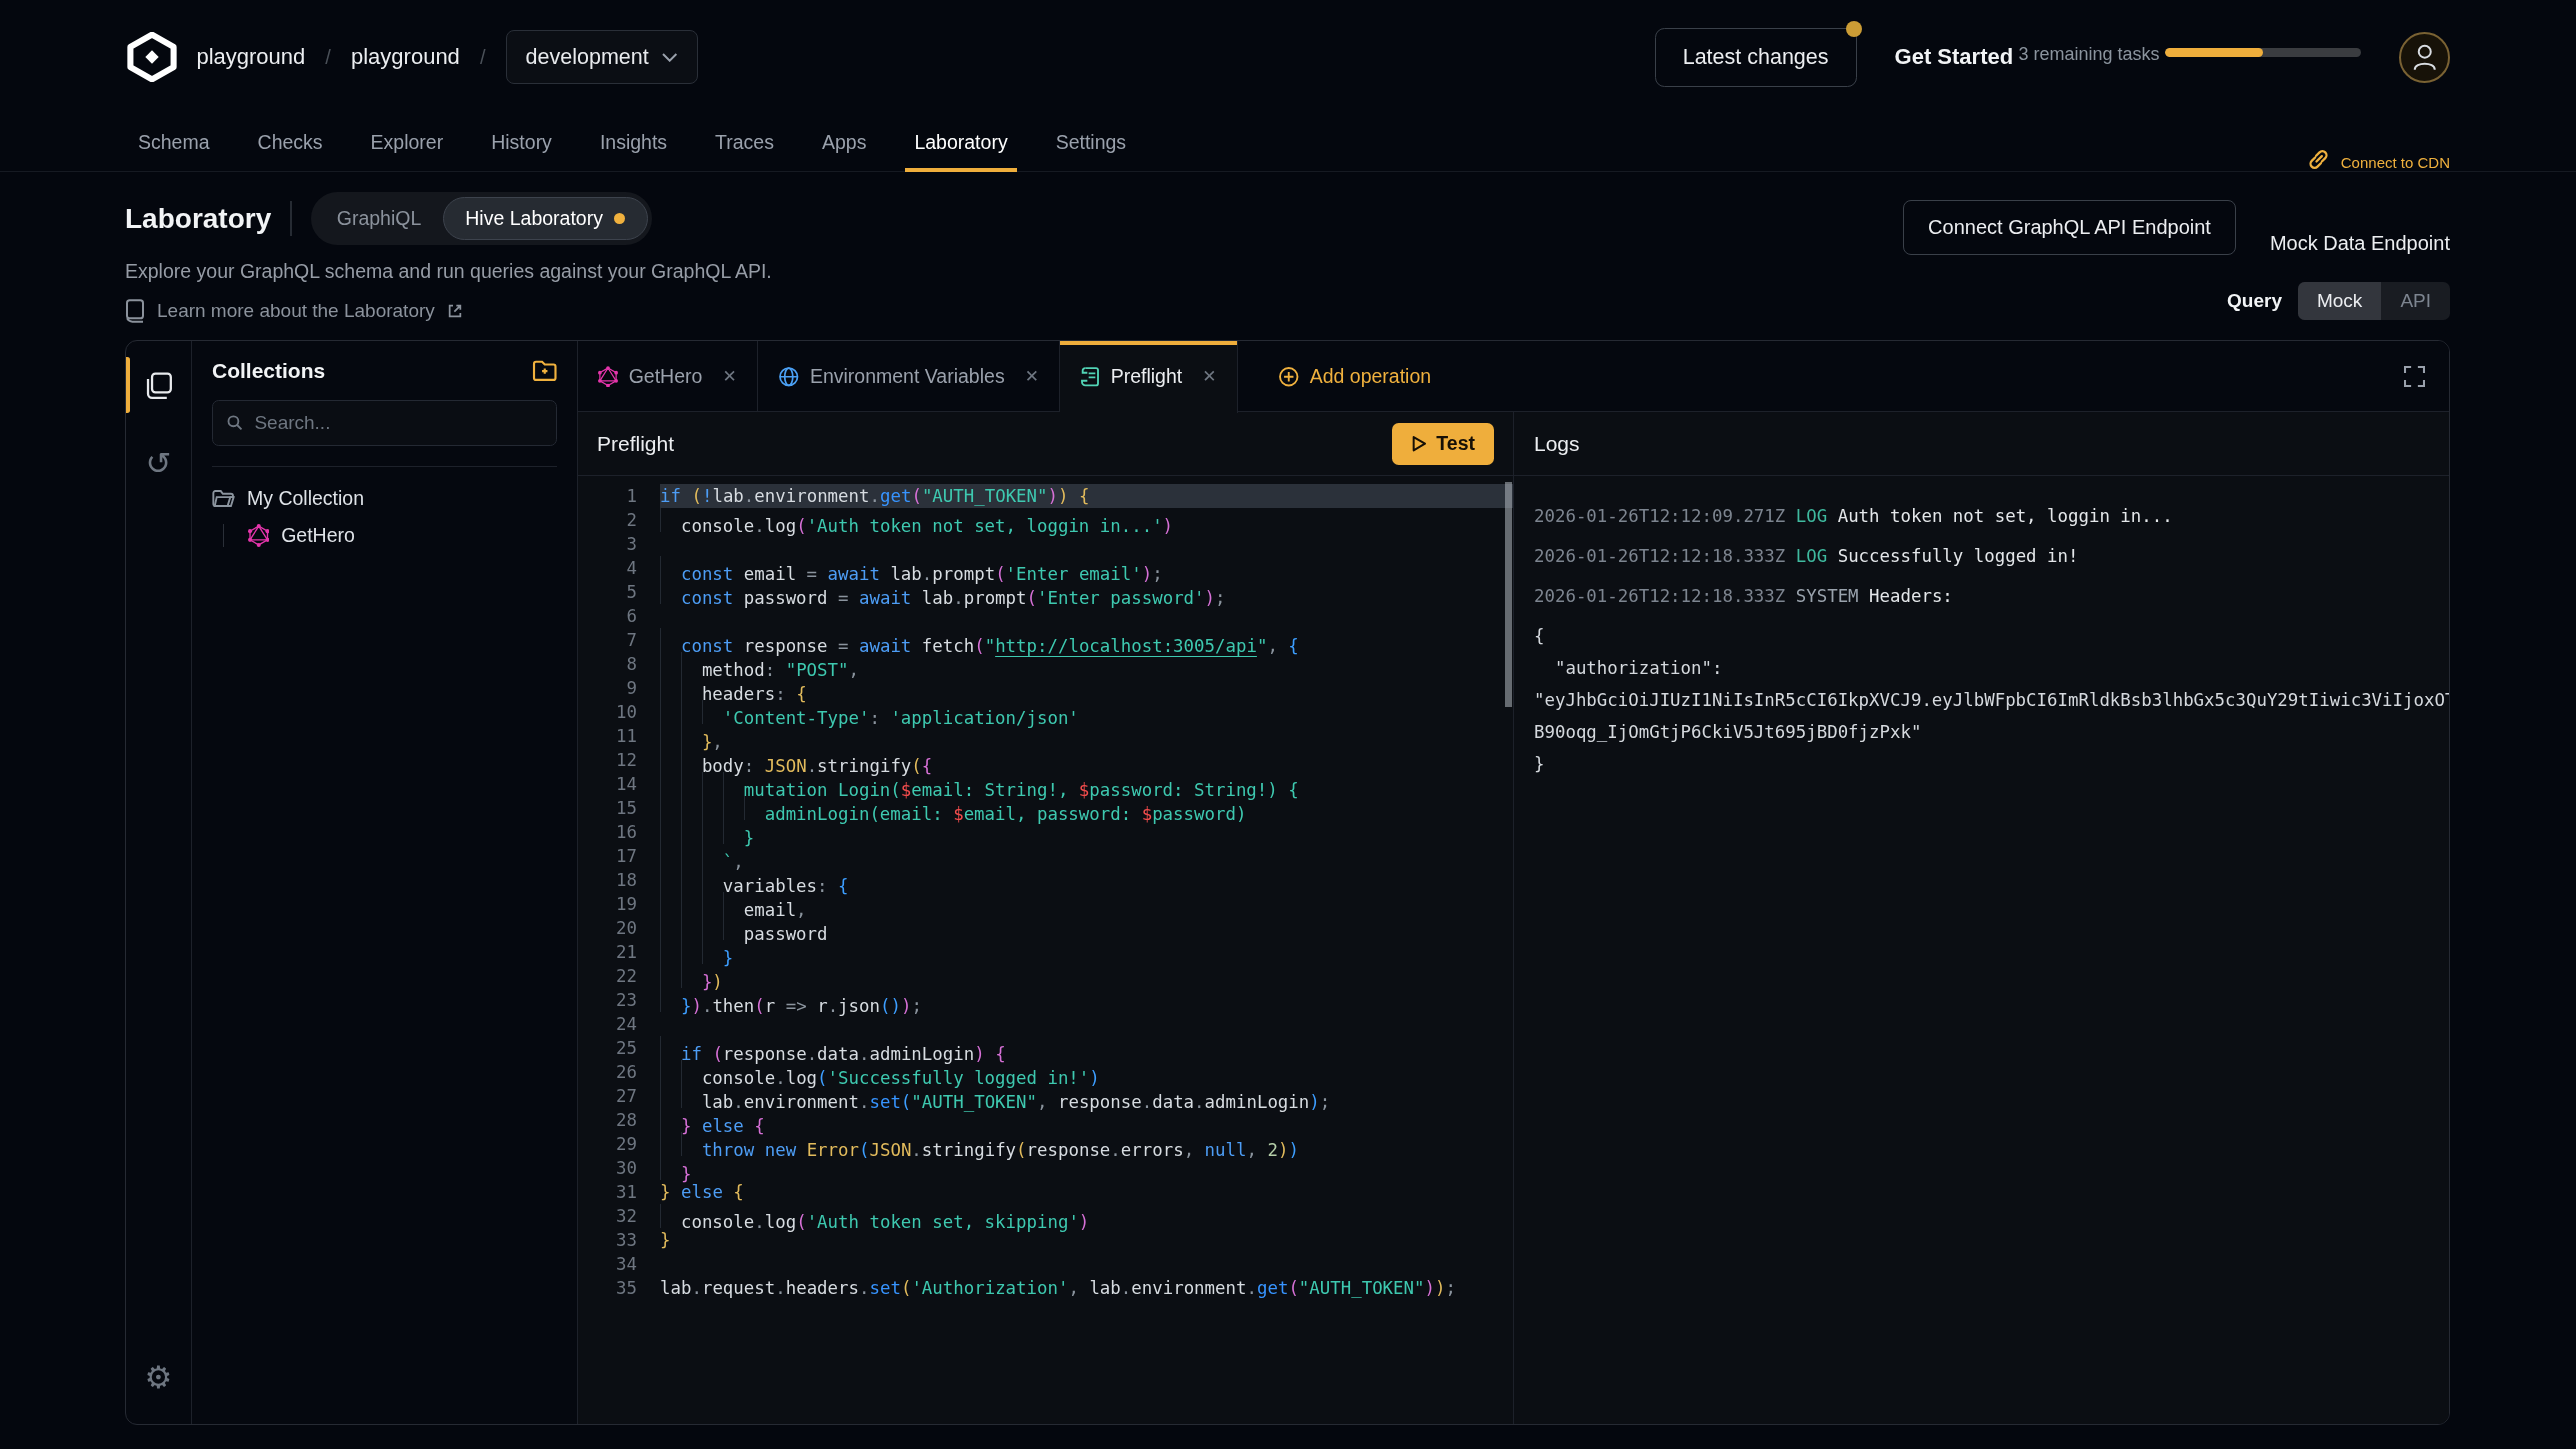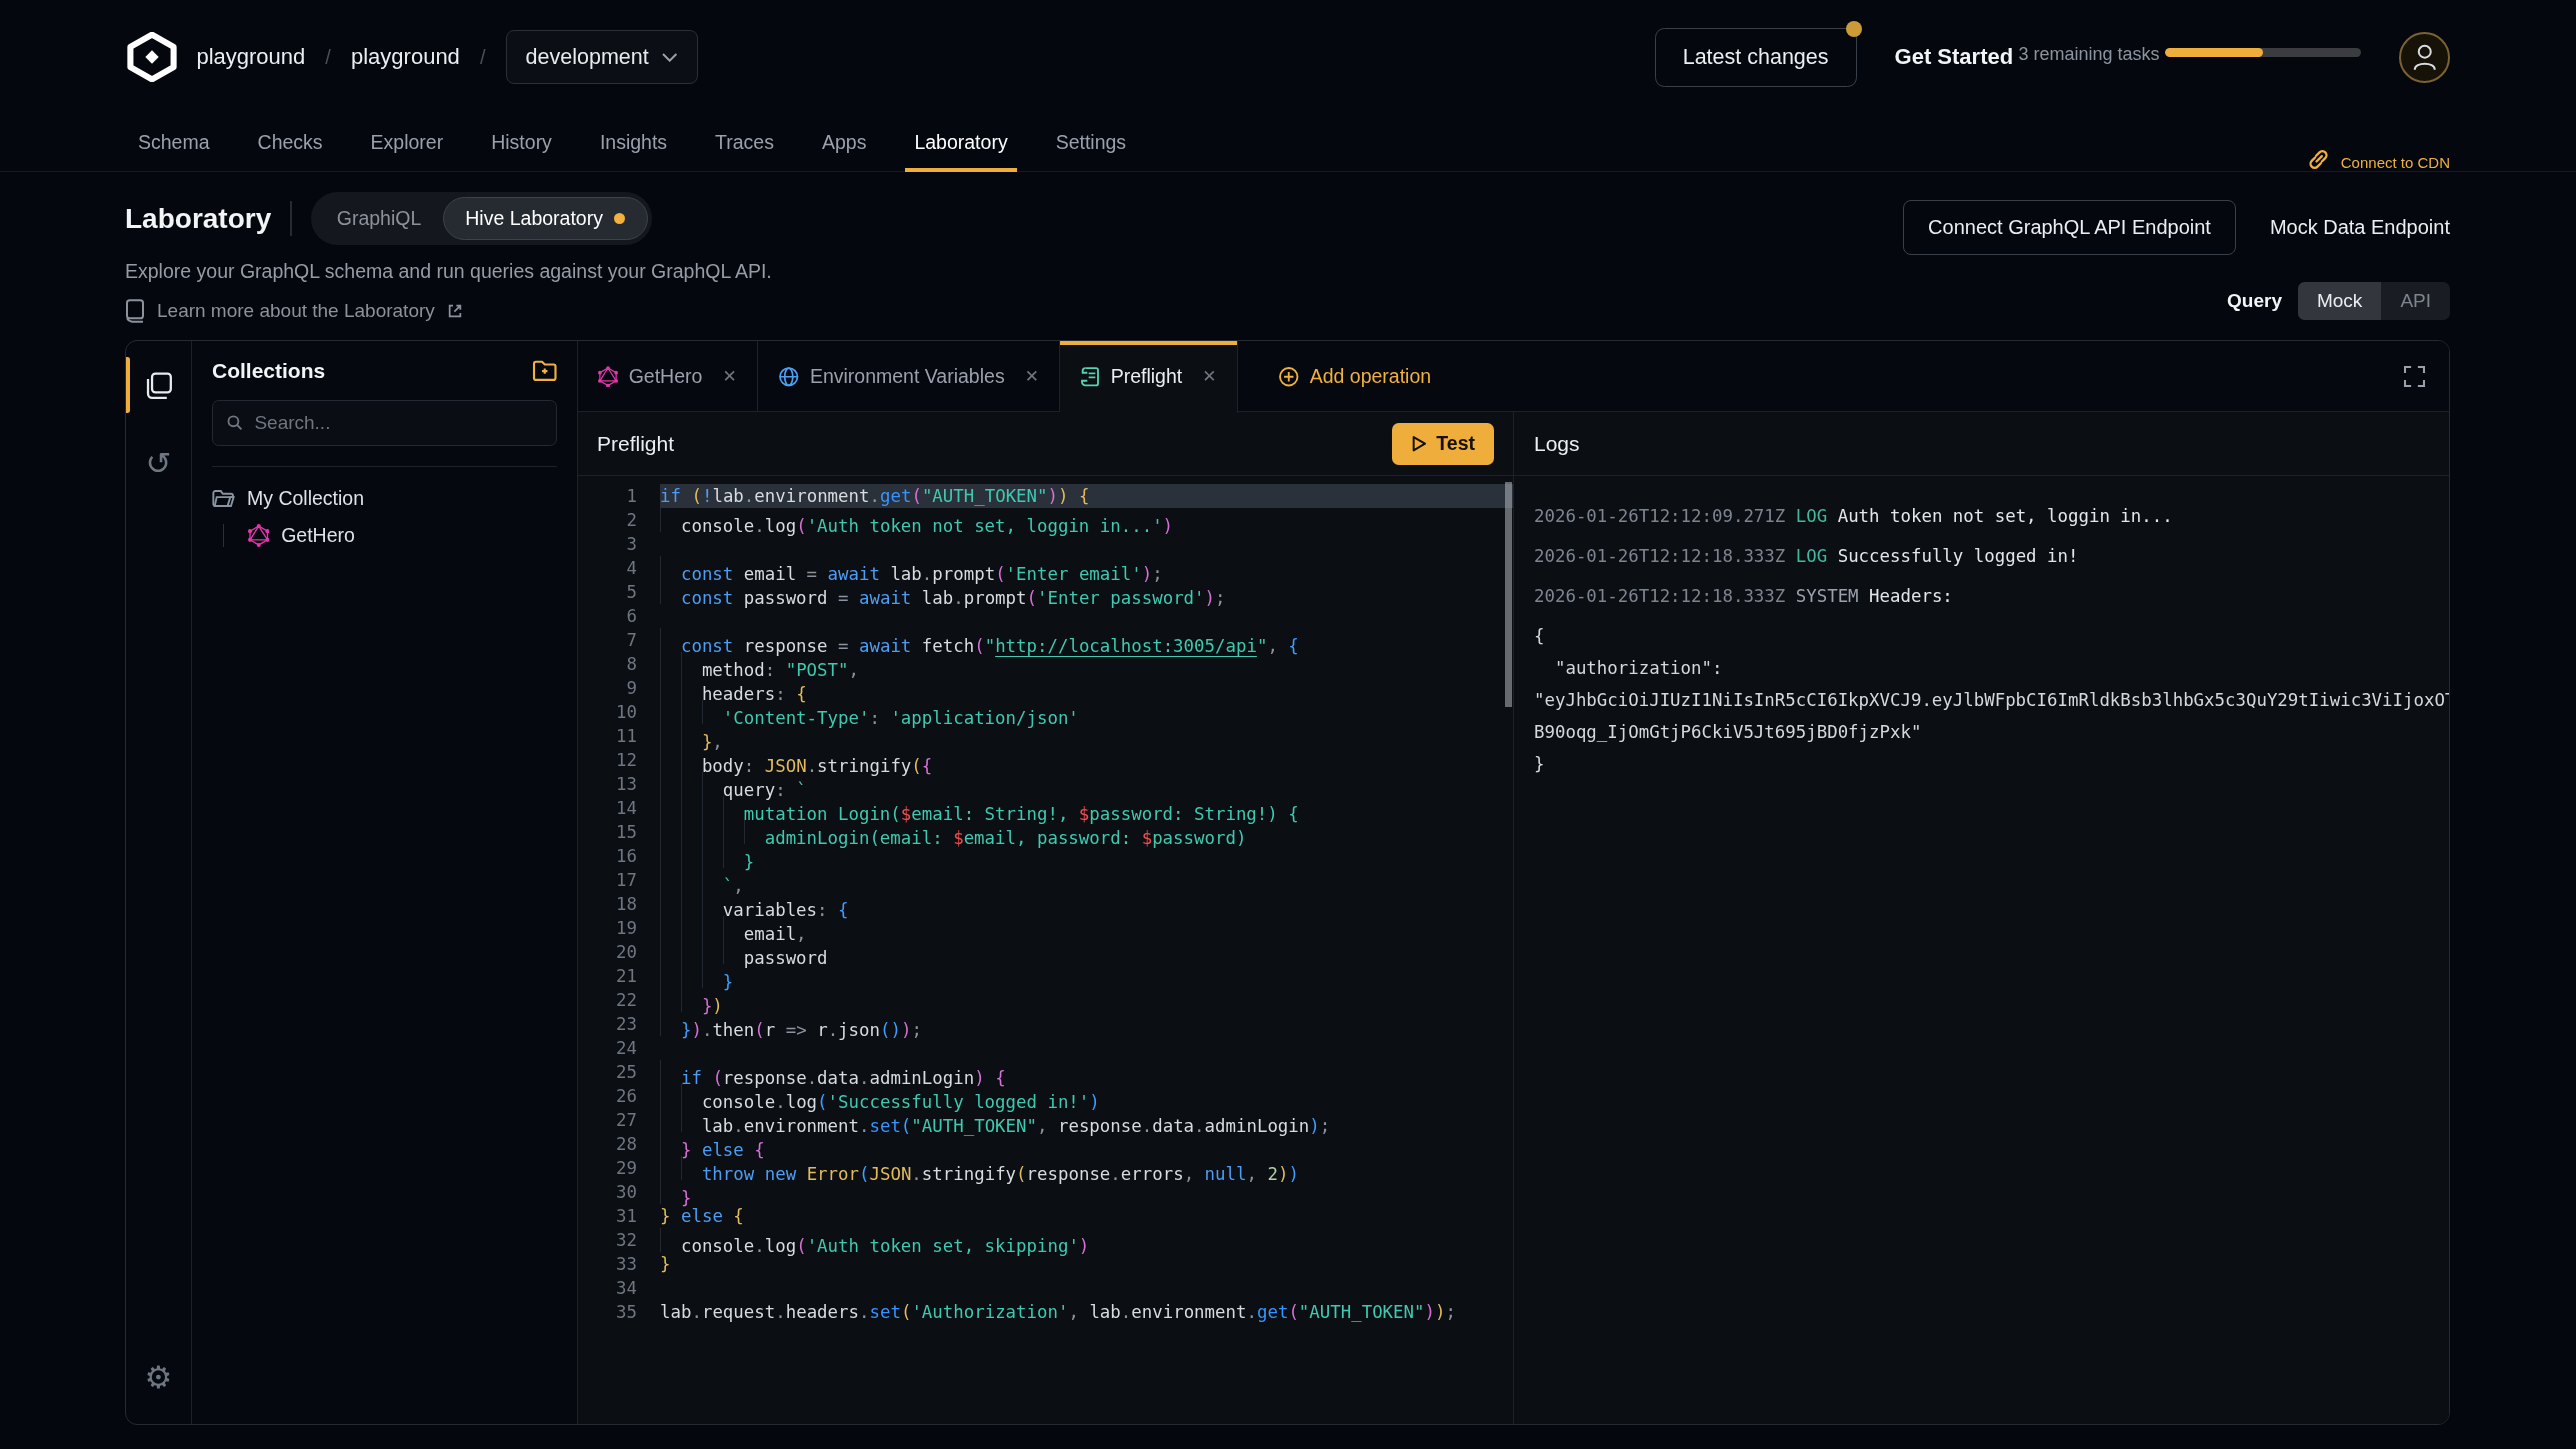--- a/index.html
+++ b/index.html
@@ -45,21 +45,21 @@
   .lab-title { font-size:28px; font-weight:bold; color:#f2f4f6; }
   .lab-vline { width:1.3px; height:35px; background:#262b33; }
   .mode-pill { display:flex; align-items:center; background:#14171d; border-radius:670px; padding:4.7px; }
   .mode-opt { font-size:19.5px; color:#8b929c; padding:9.4px 21.5px; cursor:pointer; }
   .mode-opt.active { background:#262b32; border:1.3px solid #3d434d; border-radius:670px; color:#ffffff;
     display:flex; align-items:center; gap:10.7px; }
   .mode-dot { width:11.4px; height:11.4px; border-radius:50%; background:#f0b13e; }
   .lab-desc { font-size:19.5px; color:#969ca6; margin-top:14.8px; }
   .learn-row { display:flex; align-items:center; gap:12px; margin-top:16px; font-size:19px; color:#8b929c; cursor:pointer; }
   .lab-right { display:flex; flex-direction:column; align-items:flex-end; gap:27px; padding-top:8px; }
-  .endpoint-row { display:flex; align-items:center; gap:34px; }
+  .endpoint-row { display:flex; align-items:flex-end; gap:34px; }
   .connect-btn { border:1.3px solid #3a4049; border-radius:8px; padding:14.8px 24px; font-size:20px; color:#eceef1;
     background:transparent; cursor:pointer; }
   .mock-btn { font-size:20px; color:#eceef1; background:none; border:none; cursor:pointer; }
   .query-row { display:flex; align-items:center; gap:16px; }
   .query-label { font-size:19px; font-weight:bold; color:#f2f4f6; }
   .seg { display:flex; border-radius:6.7px; overflow:hidden; background:#191c22; }
   .seg-opt { font-size:19px; padding:8px 19px; color:#7d8590; cursor:pointer; }
   .seg-opt.active { background:#33363d; color:#eceef1; }
 
   
@@ -371,21 +371,20 @@
             <div class="code-line"><span class="gutter">3</span><span class="lbody"></span></div>
             <div class="code-line"><span class="gutter">4</span><span class="lbody"><span class="ind" style="width: 2ch;"></span><span class="tk-k">const</span><span class="tk-w"> email </span><span class="tk-o">=</span><span class="tk-w"> </span><span class="tk-k">await</span><span class="tk-w"> lab</span><span class="tk-o">.</span><span class="tk-w">prompt</span><span class="tk-p">(</span><span class="tk-s">'Enter email'</span><span class="tk-p">)</span><span class="tk-o">;</span></span></div>
             <div class="code-line"><span class="gutter">5</span><span class="lbody"><span class="ind" style="width: 2ch;"></span><span class="tk-k">const</span><span class="tk-w"> password </span><span class="tk-o">=</span><span class="tk-w"> </span><span class="tk-k">await</span><span class="tk-w"> lab</span><span class="tk-o">.</span><span class="tk-w">prompt</span><span class="tk-p">(</span><span class="tk-s">'Enter password'</span><span class="tk-p">)</span><span class="tk-o">;</span></span></div>
             <div class="code-line"><span class="gutter">6</span><span class="lbody"></span></div>
             <div class="code-line"><span class="gutter">7</span><span class="lbody"><span class="ind" style="width: 2ch;"></span><span class="tk-k">const</span><span class="tk-w"> response </span><span class="tk-o">=</span><span class="tk-w"> </span><span class="tk-k">await</span><span class="tk-w"> fetch</span><span class="tk-p">(</span><span class="tk-s">"</span><span class="tk-u">http://localhost:3005/api</span><span class="tk-s">"</span><span class="tk-o">,</span><span class="tk-w"> </span><span class="tk-b">{</span></span></div>
             <div class="code-line"><span class="gutter">8</span><span class="lbody"><span class="ind" style="width: 4ch;"></span><span class="tk-w">method</span><span class="tk-o">:</span><span class="tk-w"> </span><span class="tk-s">"POST"</span><span class="tk-o">,</span></span></div>
             <div class="code-line"><span class="gutter">9</span><span class="lbody"><span class="ind" style="width: 4ch;"></span><span class="tk-w">headers</span><span class="tk-o">:</span><span class="tk-w"> </span><span class="tk-g">{</span></span></div>
             <div class="code-line"><span class="gutter">10</span><span class="lbody"><span class="ind" style="width: 6ch;"></span><span class="tk-s">'Content-Type'</span><span class="tk-o">:</span><span class="tk-w"> </span><span class="tk-s">'application/json'</span></span></div>
             <div class="code-line"><span class="gutter">11</span><span class="lbody"><span class="ind" style="width: 4ch;"></span><span class="tk-g">}</span><span class="tk-o">,</span></span></div>
             <div class="code-line"><span class="gutter">12</span><span class="lbody"><span class="ind" style="width: 4ch;"></span><span class="tk-w">body</span><span class="tk-o">:</span><span class="tk-w"> </span><span class="tk-g">JSON</span><span class="tk-o">.</span><span class="tk-w">stringify</span><span class="tk-g">(</span><span class="tk-p">{</span></span></div>
-            <div class="code-line"><span class="gutter">13</span><span class="lbody"><span class="ind" style="width: 6ch;"></span><span class="tk-w">query</span><span class="tk-o">:</span><span class="tk-w"> </span><span class="tk-s">`</span></span></div>
             <div class="code-line"><span class="gutter">14</span><span class="lbody"><span class="ind" style="width: 8ch;"></span><span class="tk-t">mutation Login(</span><span class="tk-d">$</span><span class="tk-t">email</span><span class="tk-t">: String!, </span><span class="tk-d">$</span><span class="tk-t">password</span><span class="tk-t">: String!) {</span></span></div>
             <div class="code-line"><span class="gutter">15</span><span class="lbody"><span class="ind" style="width: 10ch;"></span><span class="tk-t">adminLogin(email: </span><span class="tk-d">$</span><span class="tk-t">email</span><span class="tk-t">, password: </span><span class="tk-d">$</span><span class="tk-t">password</span><span class="tk-t">)</span></span></div>
             <div class="code-line"><span class="gutter">16</span><span class="lbody"><span class="ind" style="width: 8ch;"></span><span class="tk-t">}</span></span></div>
             <div class="code-line"><span class="gutter">17</span><span class="lbody"><span class="ind" style="width: 6ch;"></span><span class="tk-s">`</span><span class="tk-o">,</span></span></div>
             <div class="code-line"><span class="gutter">18</span><span class="lbody"><span class="ind" style="width: 6ch;"></span><span class="tk-w">variables</span><span class="tk-o">:</span><span class="tk-w"> </span><span class="tk-b">{</span></span></div>
             <div class="code-line"><span class="gutter">19</span><span class="lbody"><span class="ind" style="width: 8ch;"></span><span class="tk-w">email</span><span class="tk-o">,</span></span></div>
             <div class="code-line"><span class="gutter">20</span><span class="lbody"><span class="ind" style="width: 8ch;"></span><span class="tk-w">password</span></span></div>
             <div class="code-line"><span class="gutter">21</span><span class="lbody"><span class="ind" style="width: 6ch;"></span><span class="tk-b">}</span></span></div>
             <div class="code-line"><span class="gutter">22</span><span class="lbody"><span class="ind" style="width: 4ch;"></span><span class="tk-p">}</span><span class="tk-g">)</span></span></div>
             <div class="code-line"><span class="gutter">23</span><span class="lbody"><span class="ind" style="width: 2ch;"></span><span class="tk-b">}</span><span class="tk-p">)</span><span class="tk-o">.</span><span class="tk-w">then</span><span class="tk-p">(</span><span class="tk-w">r </span><span class="tk-o">=&gt;</span><span class="tk-w"> r</span><span class="tk-o">.</span><span class="tk-w">json</span><span class="tk-b">(</span><span class="tk-b">)</span><span class="tk-p">)</span><span class="tk-o">;</span></span></div>

